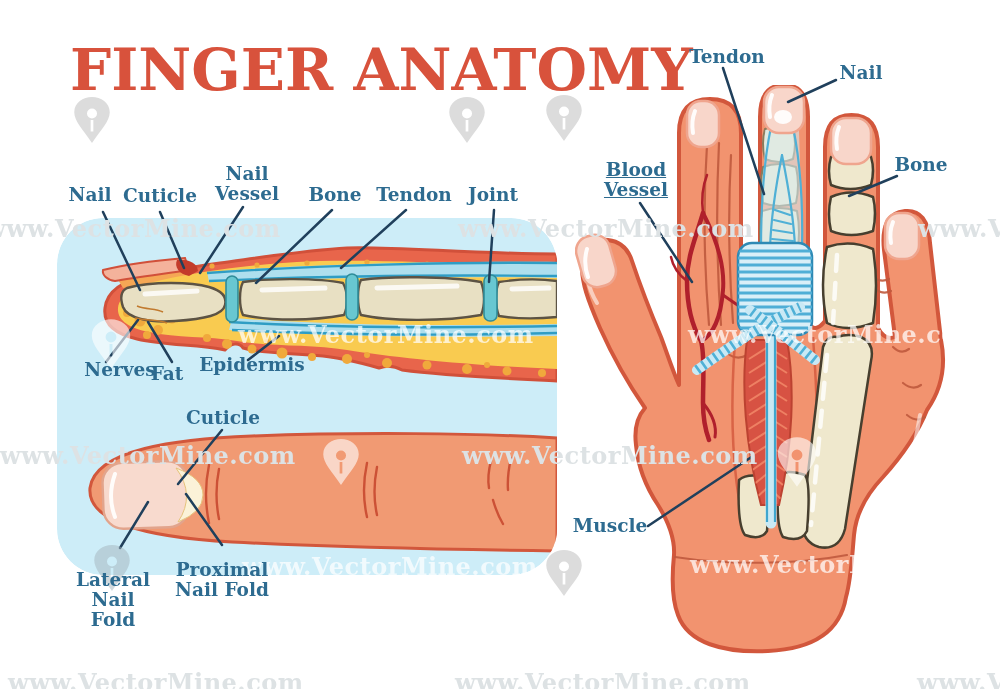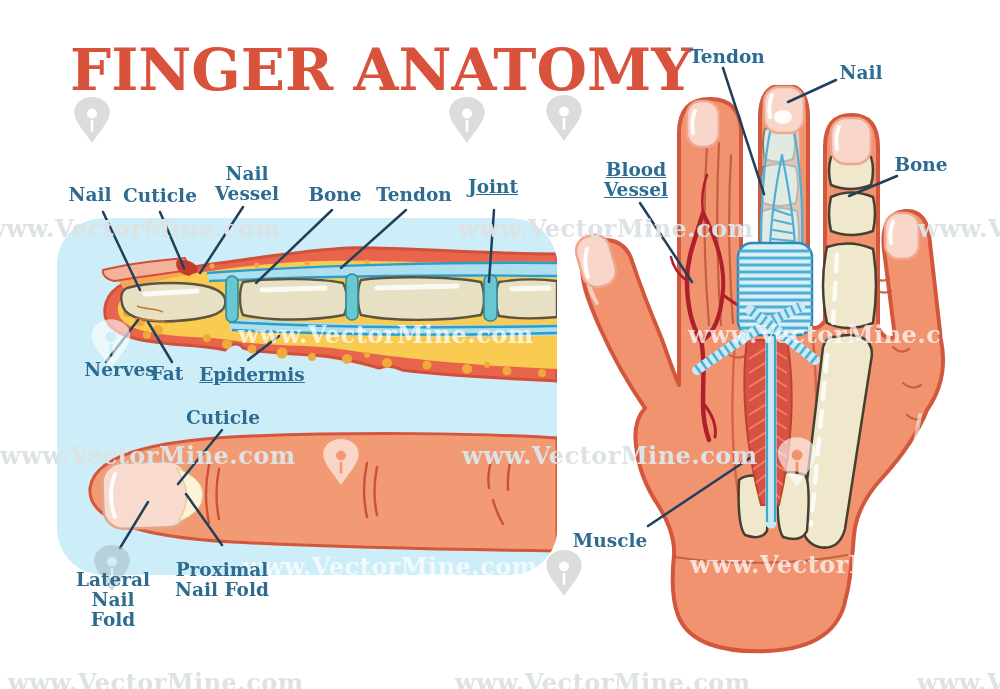--- a/index.html
+++ b/index.html
@@ -342,32 +342,32 @@
     <line x1="897" y1="176" x2="849" y2="196"></line>
     <line x1="648" y1="526" x2="753" y2="456"></line>
   </g>
 </svg>
 
 <div class="lbl" style="left:90px;top:195px;">Nail</div>
 <div class="lbl" style="left:160px;top:196px;">Cuticle</div>
 <div class="lbl wrap" style="left:247px;top:184px;width:70px;">Nail Vessel</div>
 <div class="lbl" style="left:335px;top:195px;">Bone</div>
 <div class="lbl" style="left:414px;top:195px;">Tendon</div>
-<div class="lbl" style="left:493px;top:187px;text-decoration:underline;">Joint</div>
+<div class="lbl" style="left:493px;top:195px;">Joint</div>
 <div class="lbl" style="left:101px;top:370px;margin-left:19px;">Nerves</div>
 <div class="lbl" style="left:167px;top:374px;">Fat</div>
-<div class="lbl" style="left:252px;top:375px;text-decoration:underline;">Epidermis</div>
+<div class="lbl" style="left:252px;top:365px;">Epidermis</div>
 <div class="lbl" style="left:223px;top:418px;">Cuticle</div>
 <div class="lbl wrap" style="left:113px;top:600px;width:92px;">Lateral Nail Fold</div>
 <div class="lbl wrap" style="left:222px;top:580px;width:102px;">Proximal Nail Fold</div>
 <div class="lbl" style="left:727px;top:57px;">Tendon</div>
 <div class="lbl" style="left:861px;top:73px;">Nail</div>
 <div class="lbl wrap" style="left:636px;top:180px;width:78px;text-decoration:underline;">Blood Vessel</div>
 <div class="lbl" style="left:921px;top:165px;">Bone</div>
-<div class="lbl" style="left:610px;top:541px;">Muscle</div>
+<div class="lbl" style="left:610px;top:526px;">Muscle</div>
 
 <div class="wm wm-gray" style="left:-15px;top:214px;">www.VectorMine.com</div>
 <div class="wm wm-gray" style="left:458px;top:214px;">www.VectorMine.com</div>
 <div class="wm wm-gray" style="left:918px;top:214px;">www.VectorMine.com</div>
 <div class="wm wm-white" style="left:238px;top:320px;">www.VectorMine.com</div>
 <div class="wm wm-white" style="left:688px;top:320px;">www.VectorMine.com</div>
 <div class="wm wm-gray" style="left:0px;top:441px;">www.VectorMine.com</div>
 <div class="wm wm-gray" style="left:462px;top:441px;">www.VectorMine.com</div>
 <div class="wm wm-white" style="left:242px;top:552px;">www.VectorMine.com</div>
 <div class="wm wm-white" style="left:690px;top:550px;">www.VectorMine.com</div>

